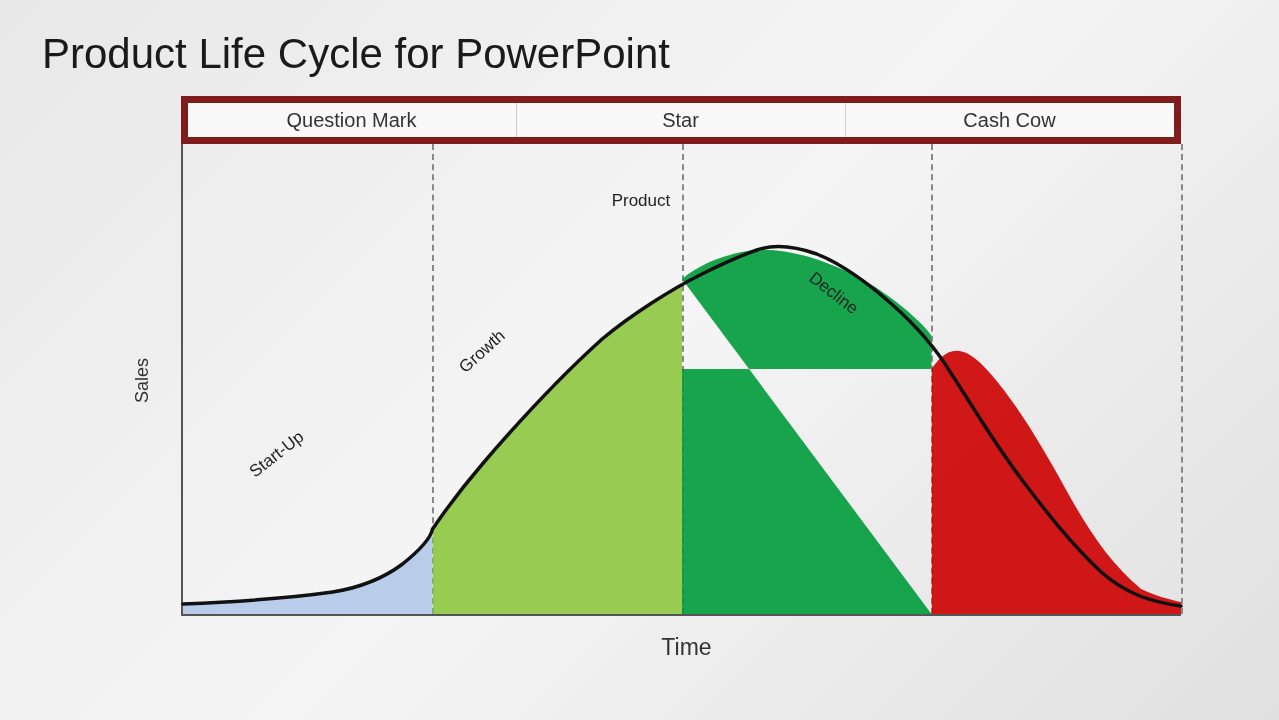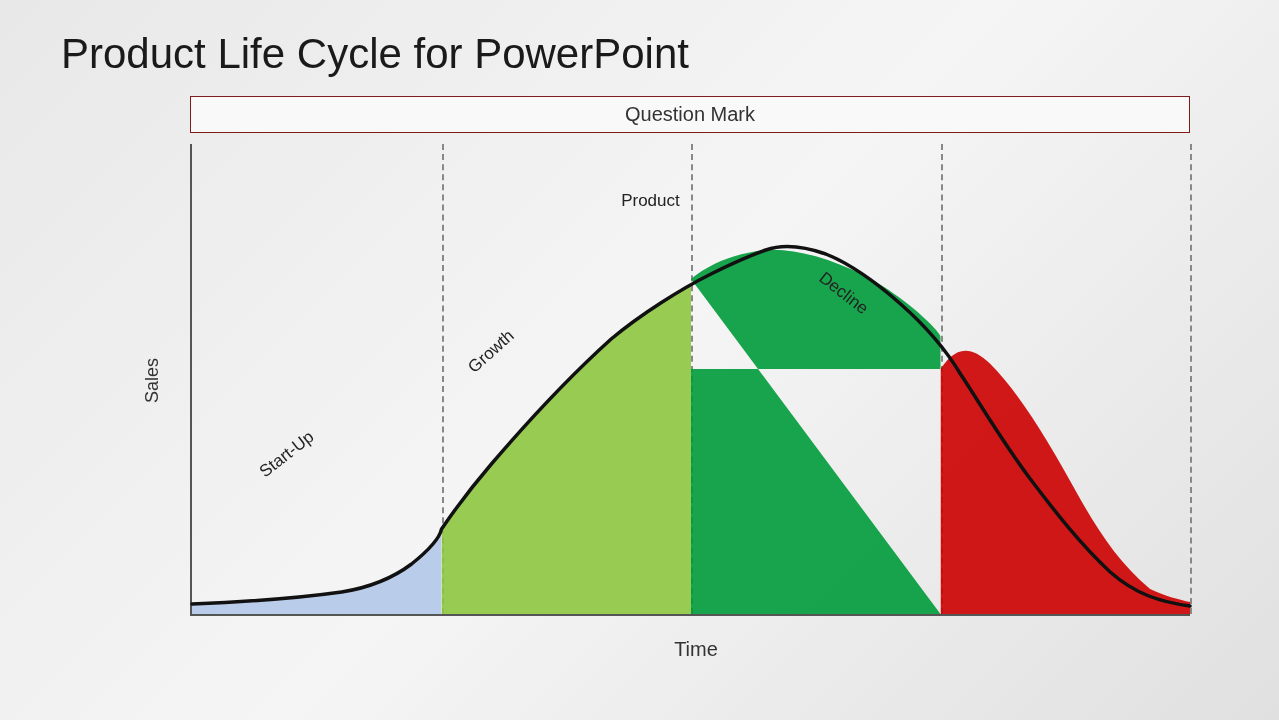--- a/index.html
+++ b/index.html
@@ -7,43 +7,43 @@
       width: 1279px;
       height: 720px;
       background: linear-gradient(135deg, #e8e8e8 0%, #f5f5f5 50%, #e0e0e0 100%);
       font-family: 'Segoe UI', Arial, sans-serif;
       overflow: hidden;
     }
     .page {
       width: 1279px;
       height: 720px;
       position: relative;
-      padding: 30px 40px 20px 61px;
+      padding: 30px 40px 20px 42px;
     }
     .title {
       font-size: 42px;
       font-weight: 400;
       color: #1a1a1a;
       margin-bottom: 18px;
     }
     .chart-container {
       position: relative;
       width: 1100px;
       height: 570px;
       margin: 0 auto;
     }
     
     .categories {
       display: flex;
       position: absolute;
       top: 0;
       left: 90px;
       right: 10px;
-      height: 37px;
-      border: 1px solid #7f1d1d;
+      height: 48px;
+      border: 7px solid #7f1d1d;
       background: #f9f9f9;
     }
     .category {
       flex: 1;
       display: flex;
       align-items: center;
       justify-content: center;
       font-size: 20px;
       color: #333;
       border-right: 1px solid #ccc;
@@ -82,21 +82,21 @@
       white-space: nowrap;
     }
 
     
     .x-axis-label {
       position: absolute;
       bottom: 5px;
       left: 102px;
       right: 10px;
       text-align: center;
-      font-size: 20px;
+      font-size: 23px;
       color: #333;
     }
 
     
     .dashed-line {
       position: absolute;
       top: 0;
       bottom: 0;
       width: 2px;
       border-left: 2px dashed #888;
@@ -126,20 +126,22 @@
   <div class="title">Product Life Cycle for PowerPoint</div>
 
   <div class="chart-container">
 
     <div class="y-axis-label">
       <span>Sales</span>
     </div>
 
     <div class="categories">
       <div class="category">Question Mark</div>
+      <div class="category">Star</div>
+      <div class="category">Cash Cow</div>
     </div>
 
     <div class="chart-area">
 
       <div class="dashed-line" style="left: 25%"></div>
       <div class="dashed-line" style="left: 50%"></div>
       <div class="dashed-line" style="left: 75%"></div>
       <div class="dashed-line" style="left: 100%"></div>
 
       <svg class="curve-svg" viewBox="0 0 1000 470" preserveAspectRatio="none">

